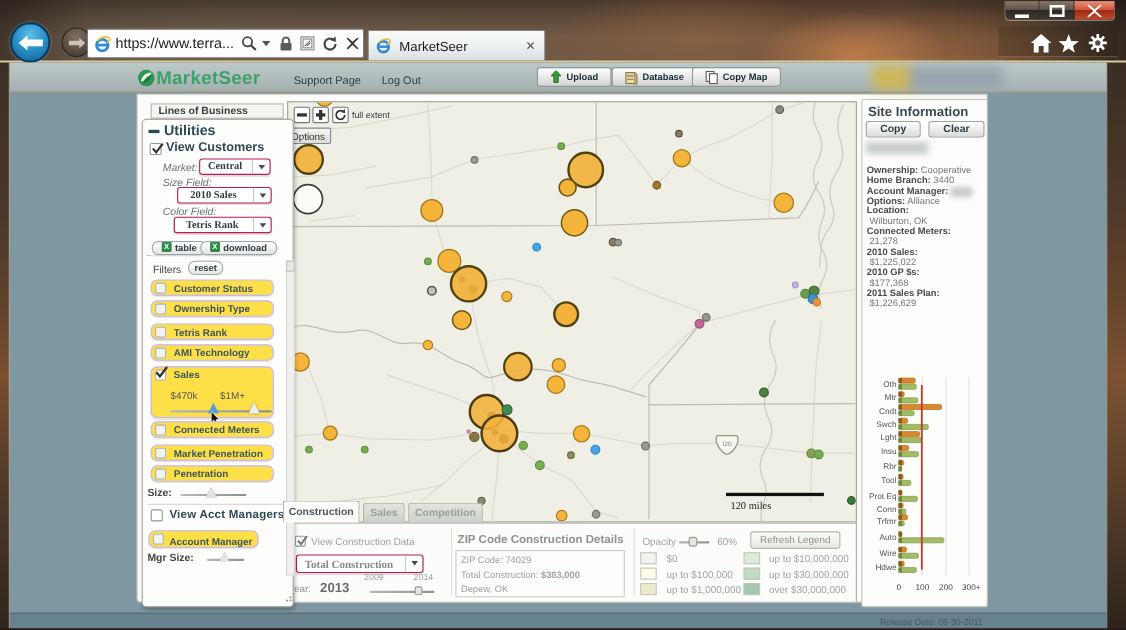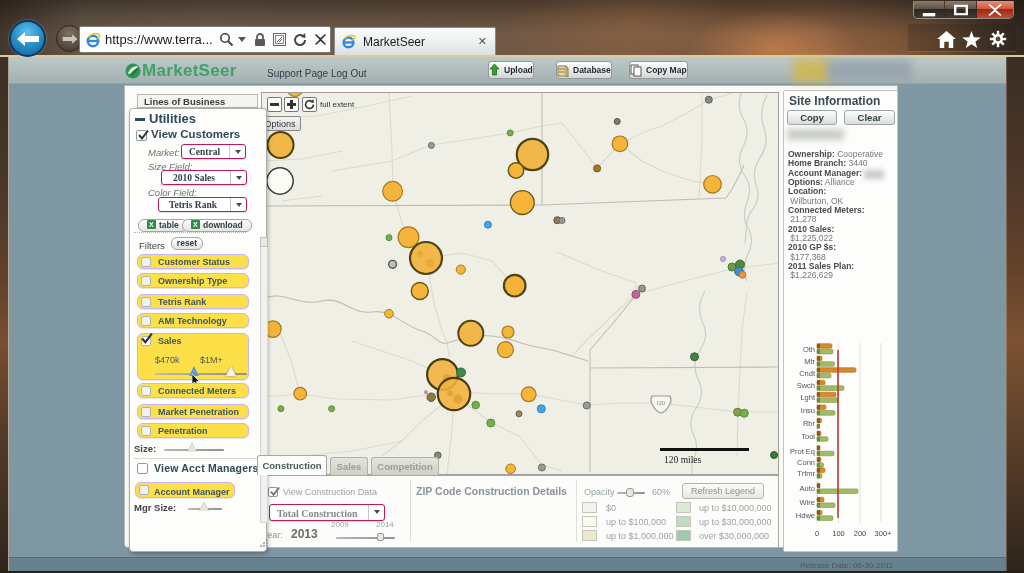--- a/index.html
+++ b/index.html
@@ -40,21 +40,21 @@
 #tab { position:absolute; left:334px; top:27px; width:162px; height:28px; background:linear-gradient(#fbfcfc 0%,#eef1f2 50%,#d9dee1 100%); border:1px solid #8a8a8a; border-bottom:none; border-radius:2px 2px 0 0; display:flex; align-items:center; }
 #tab .t { font-size:12px; color:#1a1a1a; margin-left:7px; }
 #tab .x { position:absolute; right:8px; top:7px; font-size:11px; color:#555; }
 
 .whiteico { position:absolute; }
 
 #page { position:absolute; left:9px; top:57px; width:997px; height:514px; background:#7f97a3; }
 #toolbar { position:absolute; left:0; top:0; width:997px; height:27px; background:linear-gradient(#bdc9c8 0%,#b0bcbb 55%,#a3b0af 100%); border-bottom:1px solid #b0a077; }
 #toolbar .logo { position:absolute; left:116px; top:4px; font-size:17px; font-weight:bold; color:#3da26a; letter-spacing:0.3px; }
 #toolbar .lnk { position:absolute; top:11px; font-size:10px; color:#2c3e4a; }
-.tbtn { position:absolute; top:4px; height:18px; background:linear-gradient(#fdfdfd 0%,#e9e9e9 50%,#d5d5d5 100%); border:1px solid #8f9a9a; border-radius:3px; font-size:8.5px; font-weight:bold; color:#1c2c34; display:flex; align-items:center; padding:0 0; }
+.tbtn { position:absolute; top:4px; height:18px; background:linear-gradient(#fdfdfd 0%,#e9e9e9 50%,#d5d5d5 100%); border:1px solid #8f9a9a; border-radius:3px; font-size:8.5px; font-weight:bold; color:#1c2c34; display:flex; align-items:center; padding:0 11px; }
 .blur1 { position:absolute; left:784px; top:2px; width:38px; height:23px; background:#d3b64a; filter:blur(5px); opacity:.85; }
 .blur2 { position:absolute; left:818px; top:3px; width:85px; height:21px; background:#96a3ad; filter:blur(5px); opacity:.9; }
 #footer { position:absolute; left:0; top:500px; width:997px; height:14px; background:#68818f; border-top:1px solid #546c79; }
 #footer .ft { position:absolute; left:109px; top:2px; font-size:9px; color:#e9ecc4; }
 #footer .rd { position:absolute; left:791px; top:3px; font-size:8px; color:#475963; }
 
 #content { position:absolute; left:115px; top:28px; width:774px; height:463px; background:#fbfbf9; border:1px solid #b5b5b0; border-radius:0 0 4px 4px; }
 #map { position:absolute; left:136px; top:6px; width:518px; height:383px; background:#efefe6; border:1px solid #a0a098; overflow:hidden; }
 #mapctl { position:absolute; left:0; top:11px; width:400px; height:50px; pointer-events:none; }
 .mbtn { position:absolute; top:0; width:15px; height:15px; background:#fff; border:1px solid #777; border-radius:2px; display:flex; align-items:center; justify-content:center; }
@@ -341,20 +341,25 @@
             <span class="ar"></span>
           </div>
     <span class="gtx" style="left:0px;top:54px;color:#8a958f">Year:</span>
     <span style="position:absolute;left:29px;top:51px;font-size:12px;font-weight:bold;color:#6a6a66">2013</span>
     <span class="gtx" style="left:69px;top:44px;font-size:8px">2009</span>
     <span class="gtx" style="left:114px;top:44px;font-size:8px">2014</span>
     <div class="sliderline" style="left:74px;top:61px;width:59px"></div>
     <div style="position:absolute;left:115px;top:57px;width:7px;height:8px;background:#e8e8e2;border:1px solid #9a9a94;border-radius:2px"></div>
     <div class="sep" style="left:148px"></div>
     <span style="position:absolute;left:154px;top:9px;font-size:10.5px;font-weight:bold;color:#8a9399">ZIP Code Construction Details</span>
+    <div id="zipbox">
+            <div>ZIP Code: 74029</div>
+            <div>Total Construction: <b>$383,000</b></div>
+            <div>Depew, OK</div>
+          </div>
     <div class="sep" style="left:314px"></div>
     <span class="gtx" style="left:322px;top:11px">Opacity</span>
     <div class="sliderline" style="left:355px;top:16px;width:28px"></div>
     <div style="position:absolute;left:364px;top:12px;width:8px;height:9px;background:#e8e8e2;border:1px solid #9a9a94;border-radius:3px"></div>
     <span class="gtx" style="left:390px;top:11px">60%</span>
     <div id="rfbtn">Refresh Legend</div>
     <div class="sw" style="left:320px;top:26px;background:#f2f2ee"></div>
           <span class="gtx" style="left:344px;top:27px">$0</span>
     <div class="sw" style="left:320px;top:40px;background:#fcfbe8"></div>
           <span class="gtx" style="left:344px;top:41px">up to $100,000</span>
@@ -578,21 +583,21 @@
           </svg>
    </div>
   </div>
   <div id="toolbar">
    <span class="logo"><svg width="16" height="16" viewBox="0 0 16 16" style="vertical-align:-3px;margin-right:1px">
             <circle cx="8" cy="8" r="7.5" fill="#2f9455"></circle>
             <path d="M3,11 C4,6 8,3 13,3 C10,8 7,11 3,11 Z" fill="#e8f4e0"></path>
             <path d="M5,13 C6,9 9,6 13,5 C12,9 9,12 5,13 Z" fill="#1e7a40"></path>
           </svg>MarketSeer</span>
    <span class="lnk" style="left:258px">Support Page</span>
-   <span class="lnk" style="left:322px">Log Out</span>
+   <span class="lnk" style="left:338px">Log Out</span>
    <div class="tbtn" style="left:479px"><svg width="11" height="12" viewBox="0 0 11 12" style="margin-right:4px">
             <path d="M5.5,0 L10,5 L7.5,5 L7.5,11 L3.5,11 L3.5,5 L1,5 Z" fill="#3a9a3a" stroke="#1e6e1e" stroke-width="0.8"></path>
           </svg>Upload</div>
    <div class="tbtn" style="left:547px"><svg width="12" height="13" viewBox="0 0 12 13" style="margin-right:4px">
             <path d="M1,2 L9,2 L9,12 L1,12 Z" fill="#e8d9a8" stroke="#8a7a4a"></path>
             <path d="M9,2 L11,4 L11,13 L9,12" fill="#c9b97a" stroke="#8a7a4a"></path>
             <line x1="2" y1="5" x2="8" y2="5" stroke="#8a7a4a"></line>
             <line x1="2" y1="8" x2="8" y2="8" stroke="#8a7a4a"></line>
           </svg>Database</div>
    <div class="tbtn" style="left:620px"><svg width="12" height="13" viewBox="0 0 12 13" style="margin-right:4px">

